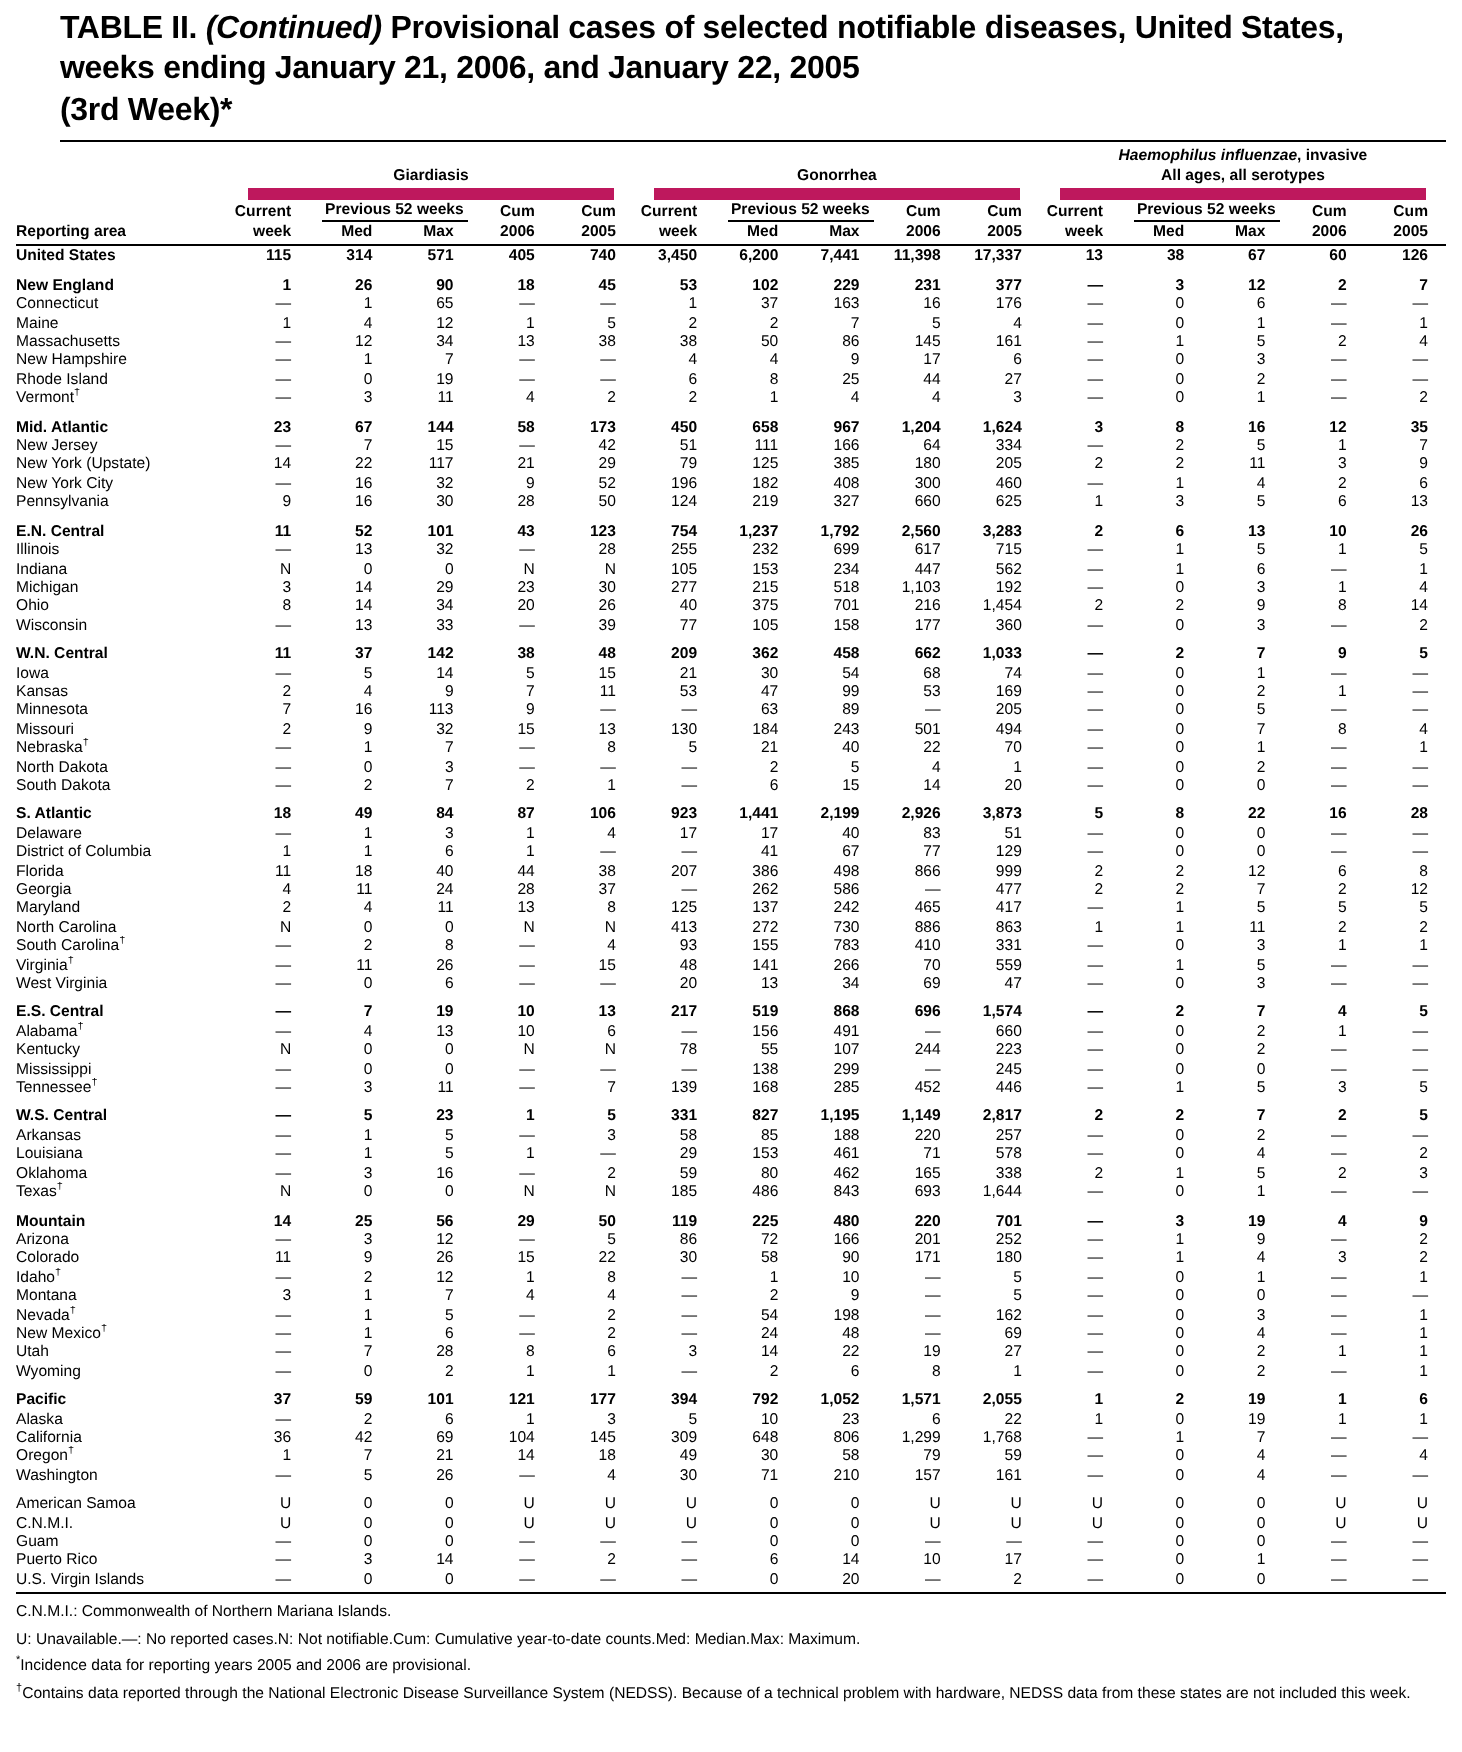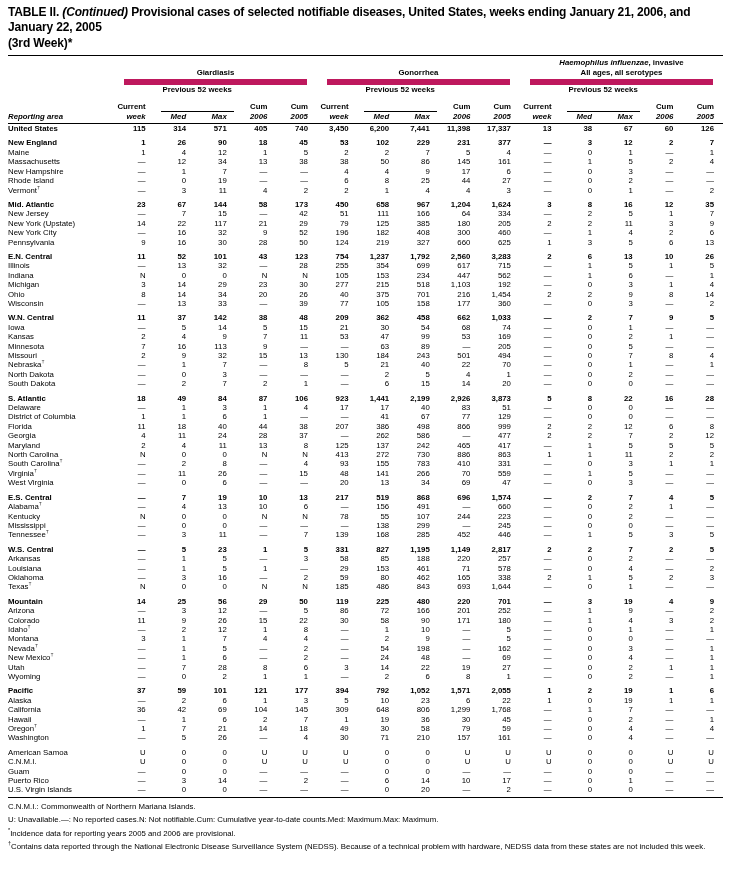--- a/index.html
+++ b/index.html
@@ -6,50 +6,51 @@
     margin: 0; padding: 0;
     background: #ffffff; color: #000000;
     font-family: "Liberation Sans", sans-serif;
   }
   .page {
     width: 731px; min-height: 876px;
     box-sizing: border-box;
     padding: 5px 8px 4px 8px;
   }
   .title {
-    font-size: 12px; font-weight: bold; line-height: 1.28;
+    font-size: 16px; font-weight: bold; line-height: 1.28;
     letter-spacing: -0.15px;
     border-bottom: 1.3px solid #000;
     padding-bottom: 4px;
+    margin-left: 22px;
   }
   .title .it { font-style: italic; }
   table {
     border-collapse: collapse; table-layout: fixed;
     width: 715px; margin-top: 2px;
   }
   col.c-area { width: 106px; }
   col.c-num { width: 40.6px; }
   thead th {
     font-size: 7.8px; font-weight: bold; line-height: 10px;
     padding: 0; vertical-align: bottom; white-space: nowrap;
   }
   thead .grp-rule {
     text-align: center;
     border-bottom: 6px solid #be185d;
     margin: 0 10px; padding-bottom: 1px;
   }
   thead .prev-rule {
     text-align: center;
     border-bottom: 1px solid #000;
-    margin: 0 2px 0 6px; padding-bottom: 16px;
+    margin: 0 2px 0 6px; padding-bottom: 0;
   }
   thead .hflu-line { text-align: center; font-weight: bold; }
   thead .hflu-line .it { font-style: italic; }
   thead th.num-h { text-align: right; padding-right: 9px; font-weight: bold; }
-  thead tr.h-last th { border-bottom: 1.3px solid #000; padding-bottom: 1px; font-style: italic; }
+  thead tr.h-last th { border-bottom: 1.3px solid #000; padding-bottom: 1px; }
   thead th.area-h { text-align: left; }
   tbody td {
     font-size: 7.8px; line-height: 9.4px; height: 9.4px;
     padding: 0; white-space: nowrap; overflow: hidden;
   }
   tbody td.area { text-align: left; }
   tbody td.num { text-align: right; padding-right: 9px; }
   tbody tr.spacer td { height: 5px; line-height: 5px; }
   tbody td.bold { font-weight: bold; }
   sup { font-size: 5.5px; vertical-align: super; line-height: 0; }
@@ -187,20 +188,38 @@
           <td class="num bold">229</td>
           <td class="num bold">231</td>
           <td class="num bold">377</td>
           <td class="num bold">—</td>
           <td class="num bold">3</td>
           <td class="num bold">12</td>
           <td class="num bold">2</td>
           <td class="num bold">7</td>
         </tr>
         <tr>
+          <td class="area">Connecticut</td>
+          <td class="num">—</td>
+          <td class="num">1</td>
+          <td class="num">65</td>
+          <td class="num">—</td>
+          <td class="num">—</td>
+          <td class="num">1</td>
+          <td class="num">37</td>
+          <td class="num">163</td>
+          <td class="num">16</td>
+          <td class="num">176</td>
+          <td class="num">—</td>
+          <td class="num">0</td>
+          <td class="num">6</td>
+          <td class="num">—</td>
+          <td class="num">—</td>
+        </tr>
+        <tr>
           <td class="area">Maine</td>
           <td class="num">1</td>
           <td class="num">4</td>
           <td class="num">12</td>
           <td class="num">1</td>
           <td class="num">5</td>
           <td class="num">2</td>
           <td class="num">2</td>
           <td class="num">7</td>
           <td class="num">5</td>
@@ -398,21 +417,21 @@
           <td class="num bold">26</td>
         </tr>
         <tr>
           <td class="area">Illinois</td>
           <td class="num">—</td>
           <td class="num">13</td>
           <td class="num">32</td>
           <td class="num">—</td>
           <td class="num">28</td>
           <td class="num">255</td>
-          <td class="num">354</td>
+          <td class="num">232</td>
           <td class="num">699</td>
           <td class="num">617</td>
           <td class="num">715</td>
           <td class="num">—</td>
           <td class="num">1</td>
           <td class="num">5</td>
           <td class="num">1</td>
           <td class="num">5</td>
         </tr>
         <tr>
@@ -1219,38 +1238,20 @@
           <td class="num">806</td>
           <td class="num">1,299</td>
           <td class="num">1,768</td>
           <td class="num">—</td>
           <td class="num">1</td>
           <td class="num">7</td>
           <td class="num">—</td>
           <td class="num">—</td>
         </tr>
         <tr>
-          <td class="area">Hawaii</td>
-          <td class="num">—</td>
-          <td class="num">1</td>
-          <td class="num">6</td>
-          <td class="num">2</td>
-          <td class="num">7</td>
-          <td class="num">1</td>
-          <td class="num">19</td>
-          <td class="num">36</td>
-          <td class="num">30</td>
-          <td class="num">45</td>
-          <td class="num">—</td>
-          <td class="num">0</td>
-          <td class="num">2</td>
-          <td class="num">—</td>
-          <td class="num">1</td>
-        </tr>
-        <tr>
           <td class="area">Oregon<sup>†</sup></td>
           <td class="num">1</td>
           <td class="num">7</td>
           <td class="num">21</td>
           <td class="num">14</td>
           <td class="num">18</td>
           <td class="num">49</td>
           <td class="num">30</td>
           <td class="num">58</td>
           <td class="num">79</td>
@@ -1377,20 +1378,20 @@
 
   <div class="tbl-bottom-rule"></div>
 
   <div class="footnotes">
     <div class="fn-line">C.N.M.I.: Commonwealth of Northern Mariana Islands.</div>
     <div class="fn-line fn-legend">
       <span>U: Unavailable.</span>
       <span>—: No reported cases.</span>
       <span>N: Not notifiable.</span>
       <span>Cum: Cumulative year-to-date counts.</span>
-      <span>Med: Maximum.</span>
+      <span>Med: Median.</span>
       <span>Max: Maximum.</span>
     </div>
     <div class="fn-line fn-hang"><sup>*</sup><span>Incidence data for reporting years 2005 and 2006 are provisional.</span></div>
     <div class="fn-line fn-hang"><sup>†</sup><span>Contains data reported through the National Electronic Disease Surveillance System (NEDSS). Because of a technical problem with hardware, NEDSS data from these states are not included this week.</span></div>
   </div>
 
 </div>
 
 </body></html>

